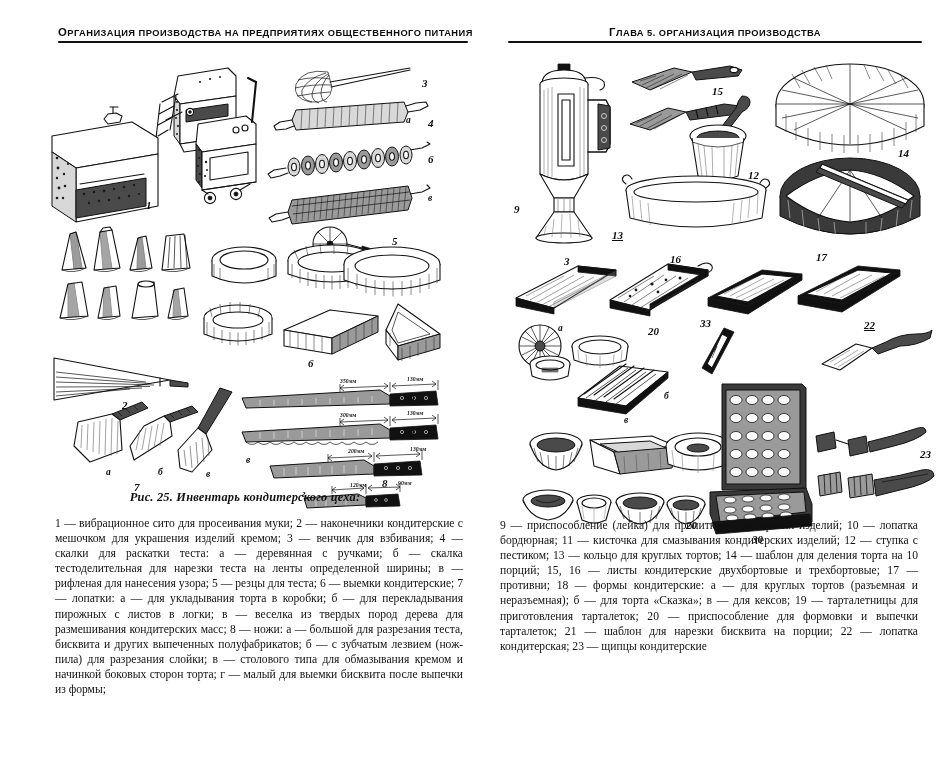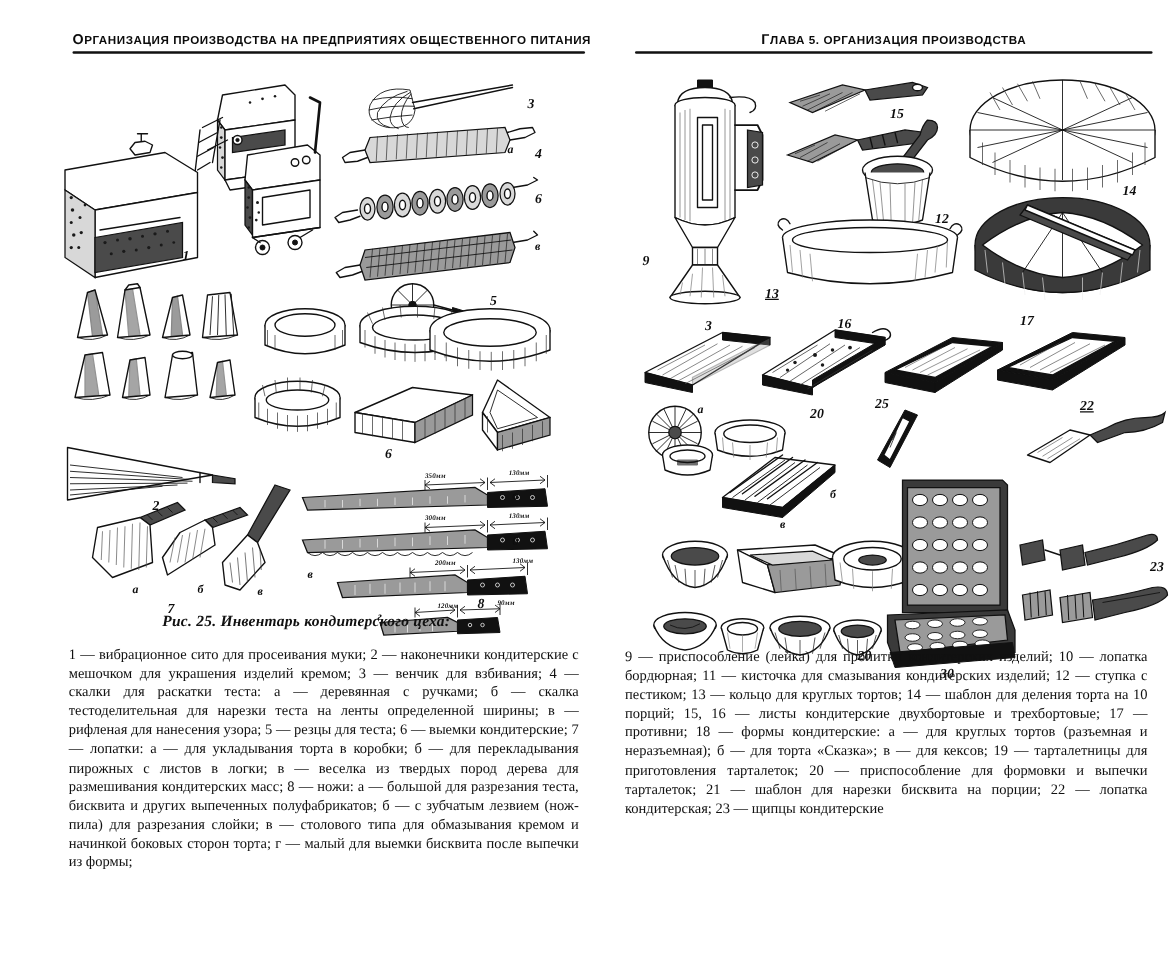--- a/index.html
+++ b/index.html
@@ -1108,21 +1108,21 @@
       <div class="ink" style="left:198px;top:268px;">
         <svg width="46" height="52" viewBox="0 0 46 52">
           <path class="s-fillk" d="M26 2 L36 6 L14 48 L4 42 Z"></path>
           <path class="s-white" d="M24 8 L30 11 L14 42 L9 38 Z"></path>
           <g class="hatch-v" style="stroke:#111;stroke-width:.6;">
             <path d="M22 12 L16 26"></path>
               <path d="M19 20 L14 32"></path>
           </g>
         </svg>
       </div>
-      <div class="lbl" style="left:200px;top:260px;">25</div>
+      <div class="lbl" style="left:200px;top:260px;">33</div>
 
       <div class="ink" style="left:320px;top:270px;">
         <svg width="120" height="50" viewBox="0 0 120 50">
           <path class="s-white" d="M2 36 L36 16 L52 20 L20 42 Z"></path>
           <g class="hatch-v" style="stroke:#555;stroke-width:.5;">
             <path d="M10 34 L30 22"></path>
               <path d="M14 37 L38 22"></path>
               <path d="M18 39 L44 23"></path>
           </g>
           <path class="s-fillg" d="M52 20 L66 14 Q80 6 96 6 Q108 6 112 2 L110 10 Q96 18 80 18 L58 26 Z"></path>

